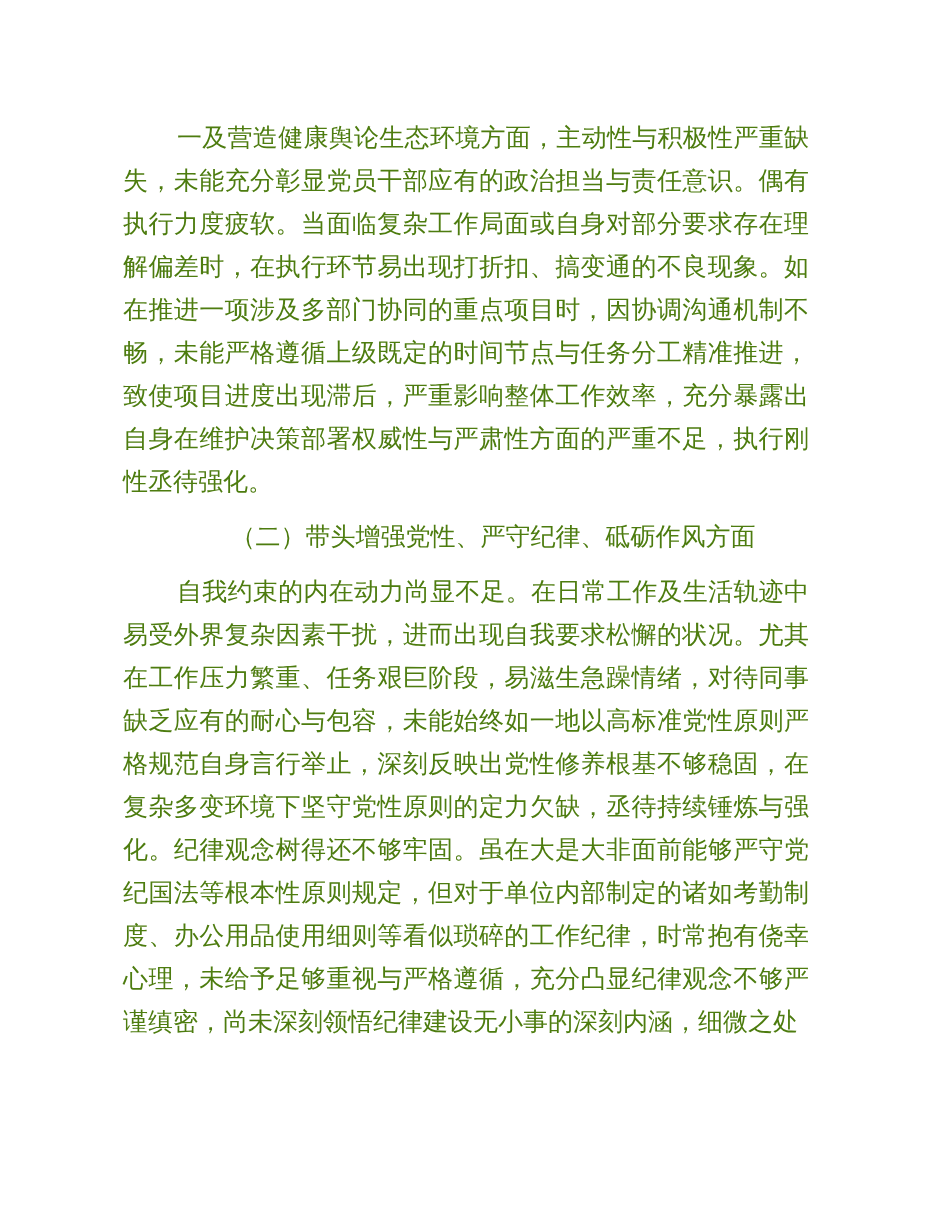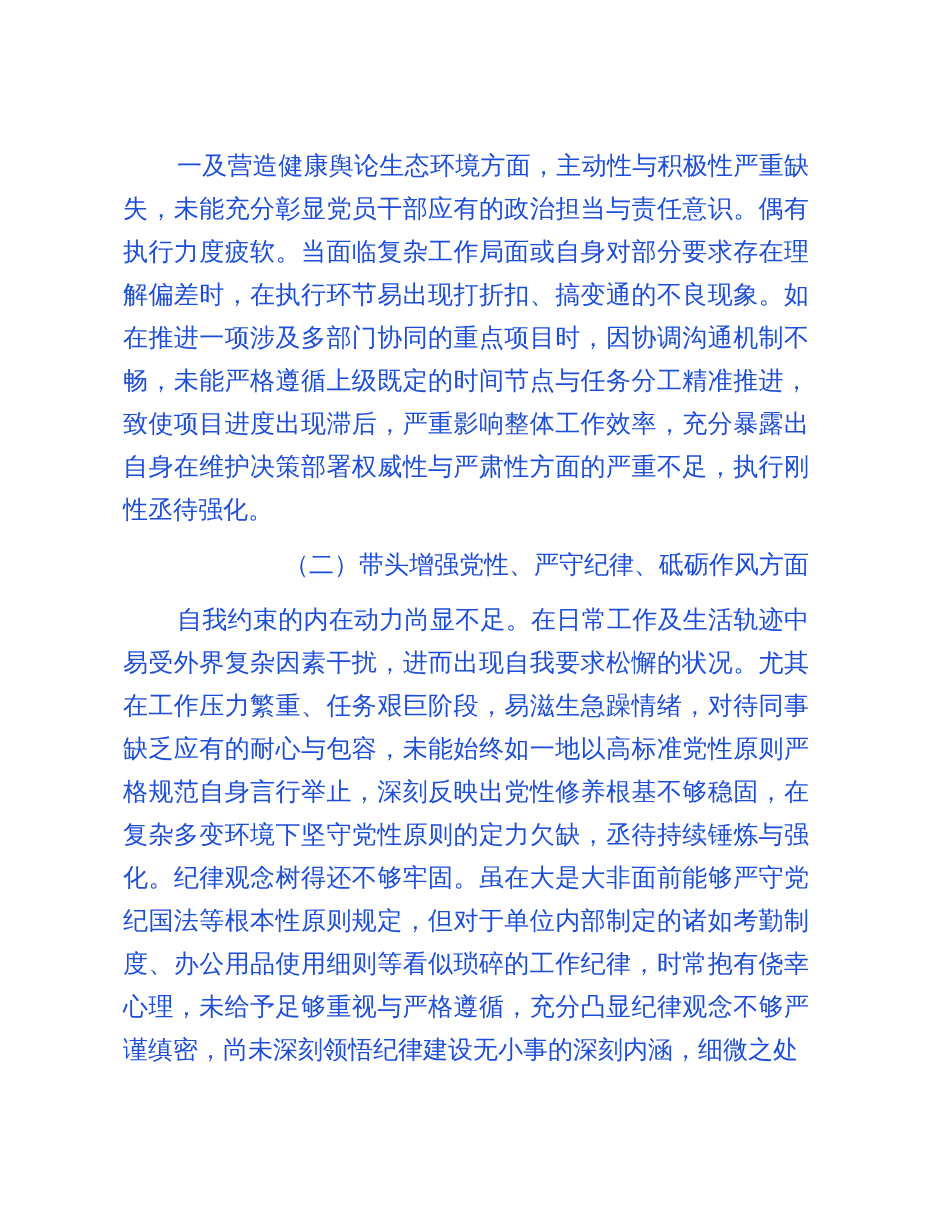--- a/index.html
+++ b/index.html
@@ -20,39 +20,38 @@
     box-sizing: border-box;
   }
   .content {
     position: absolute;
     left: 123px;
     top: 116px;
     width: 686px;
     font-family: "Liberation Sans", sans-serif;
     font-size: 25px;
     line-height: 43px;
-    color: #1d4ed8;
+    color: #4d7c0f;
     text-align: justify;
     text-justify: inter-ideograph;
     word-break: normal;
     overflow-wrap: break-word;
-    margin-top: 28px;
   }
   .content p {
     margin: 0;
     text-indent: 54px;
   }
   .content h2 {
     margin: 12px 0;
     padding: 0;
     font-size: 25px;
     line-height: 43px;
     font-weight: normal;
     text-indent: 54px;
-    text-align: right;
+    text-align: center;
   }
 </style>
 </head>
 <body>
 
 <div class="page">
   <div class="content">
     <p>一及营造健康舆论生态环境方面，主动性与积极性严重缺失，未能充分彰显党员干部应有的政治担当与责任意识。偶有执行力度疲软。当面临复杂工作局面或自身对部分要求存在理解偏差时，在执行环节易出现打折扣、搞变通的不良现象。如在推进一项涉及多部门协同的重点项目时，因协调沟通机制不畅，未能严格遵循上级既定的时间节点与任务分工精准推进，致使项目进度出现滞后，严重影响整体工作效率，充分暴露出自身在维护决策部署权威性与严肃性方面的严重不足，执行刚性丞待强化。</p>
     <h2>（二）带头增强党性、严守纪律、砥砺作风方面</h2>
     <p>自我约束的内在动力尚显不足。在日常工作及生活轨迹中易受外界复杂因素干扰，进而出现自我要求松懈的状况。尤其在工作压力繁重、任务艰巨阶段，易滋生急躁情绪，对待同事缺乏应有的耐心与包容，未能始终如一地以高标准党性原则严格规范自身言行举止，深刻反映出党性修养根基不够稳固，在复杂多变环境下坚守党性原则的定力欠缺，丞待持续锤炼与强化。纪律观念树得还不够牢固。虽在大是大非面前能够严守党纪国法等根本性原则规定，但对于单位内部制定的诸如考勤制度、办公用品使用细则等看似琐碎的工作纪律，时常抱有侥幸心理，未给予足够重视与严格遵循，充分凸显纪律观念不够严谨缜密，尚未深刻领悟纪律建设无小事的深刻内涵，细微之处</p>

